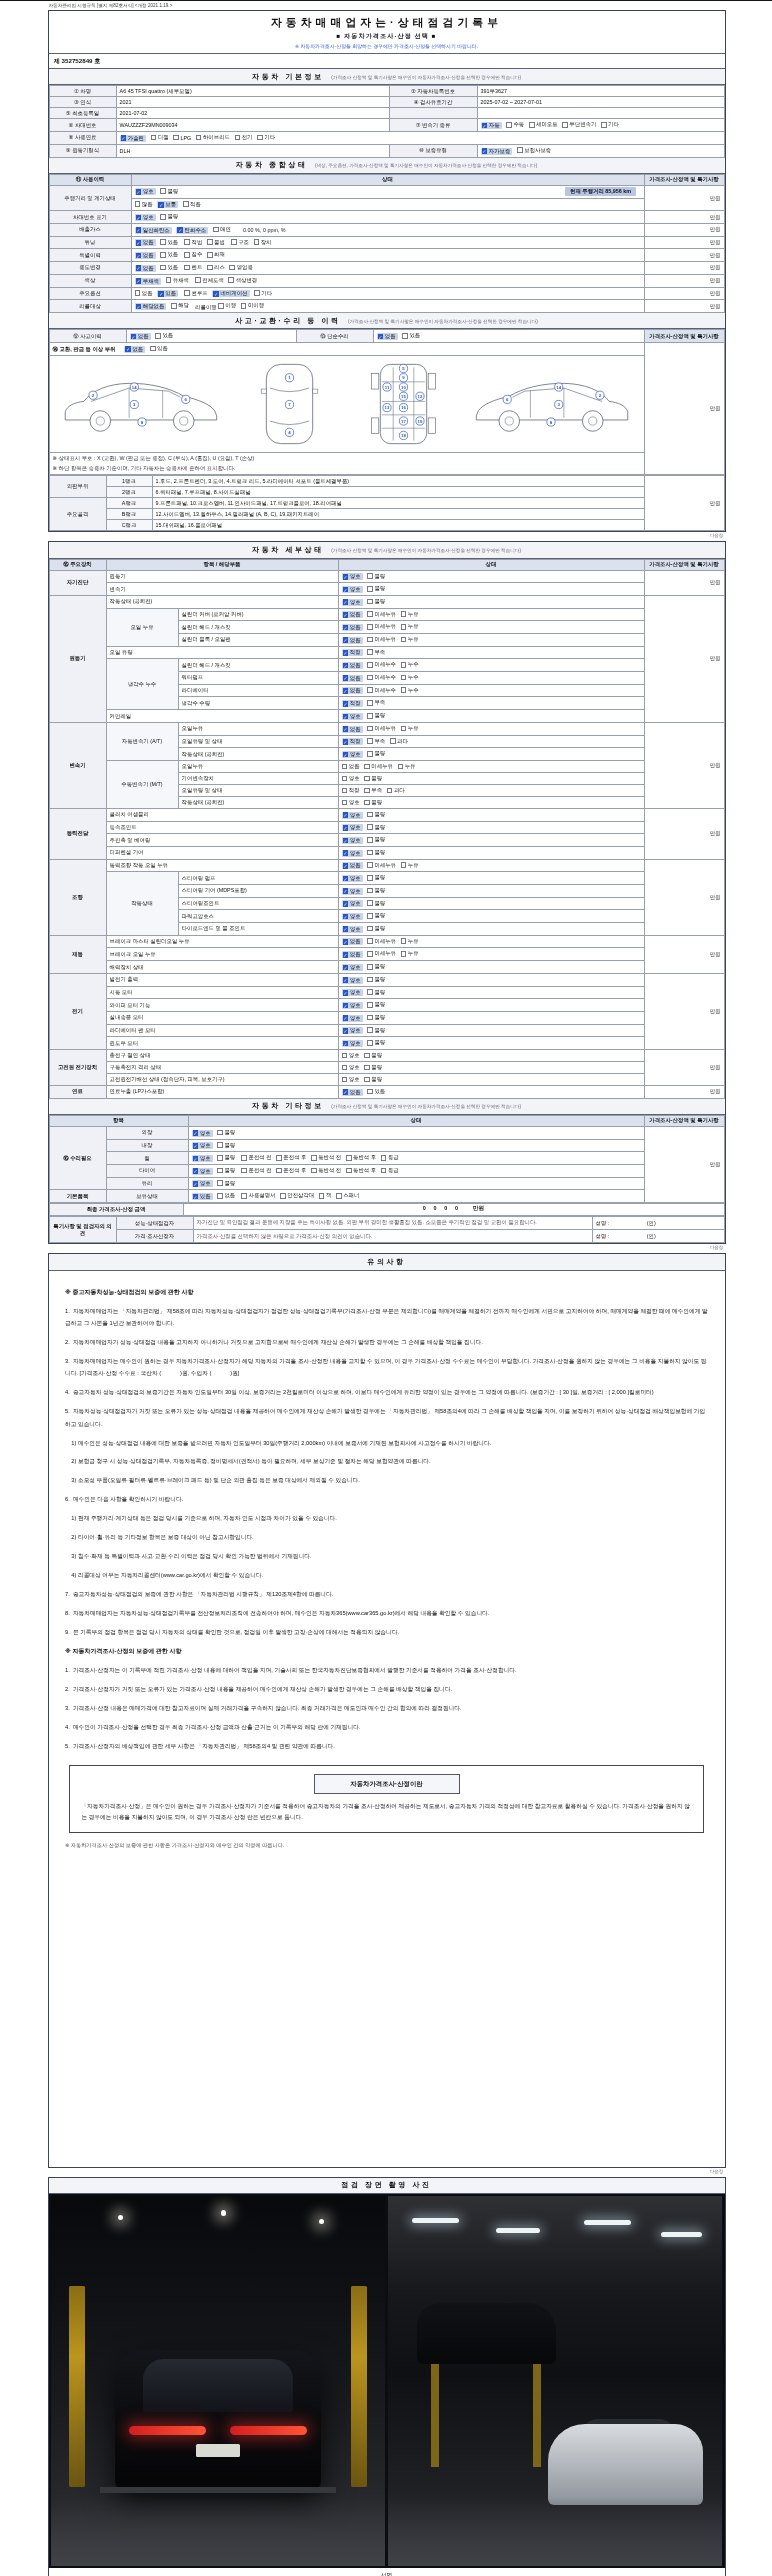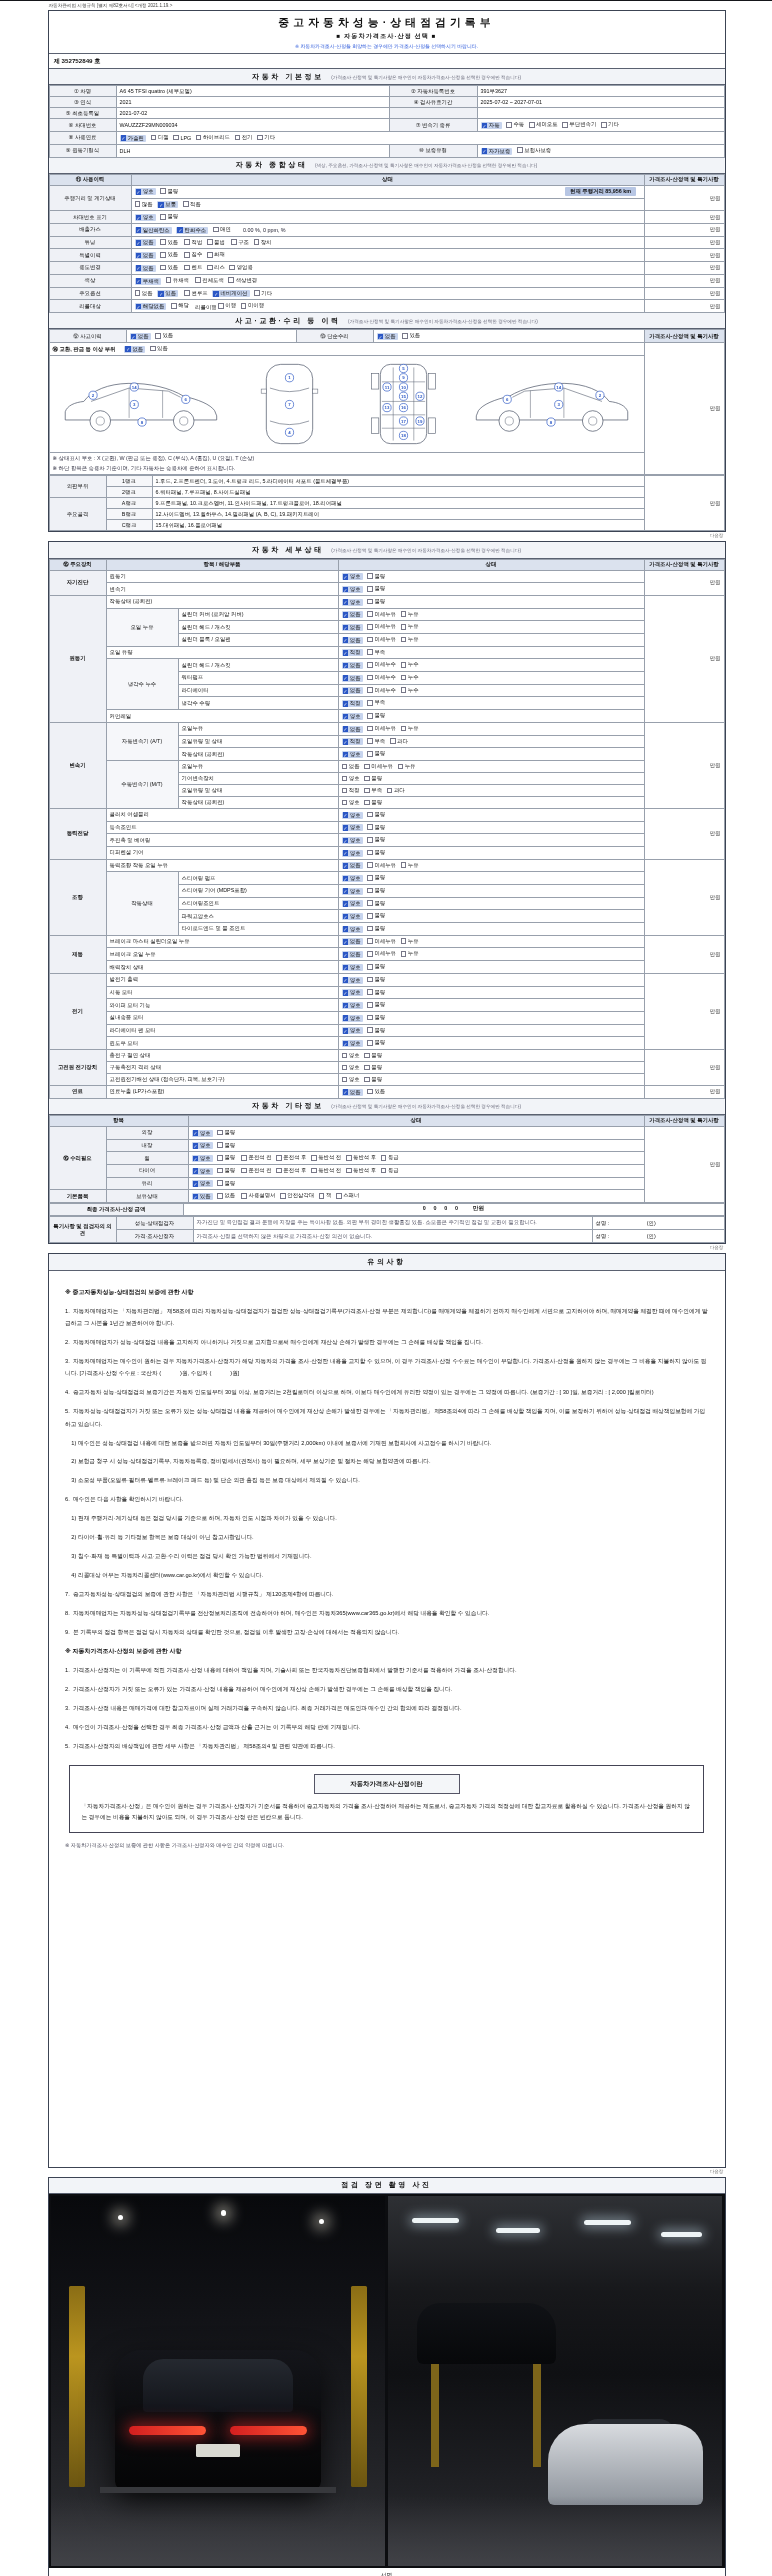--- a/index.html
+++ b/index.html
@@ -69,21 +69,21 @@
 </head>
 <body>
 
 <div class="page">
 <div class="sheet">
 
   <div class="top-note">자동차관리법 시행규칙 [별지 제82호서식] &lt;개정 2021.1.19.&gt;</div>
 
   <div class="block">
     <div class="title-wrap">
-      <div class="main-title">중고자동차성능·상태점검기록부</div>
+      <div class="main-title">자동차매매업자는·상태점검기록부</div>
       <div class="sub-title">■ 자동차가격조사·산정 선택 ■</div>
       <div class="sub-note">※ 자동차가격조사·산정을 희망하는 경우에만 가격조사·산정을 선택하시기 바랍니다.</div>
     </div>
     <div class="doc-no">제 352752849 호</div>
 
     <div class="bar">
       <span class="bar-title">자동차 기본정보</span>
       <span class="bar-note">(가격조사·산정액 및 특기사항은 매수인이 자동차가격조사·산정을 선택한 경우에만 적습니다)</span>
     </div>
     <table class="tbl">

